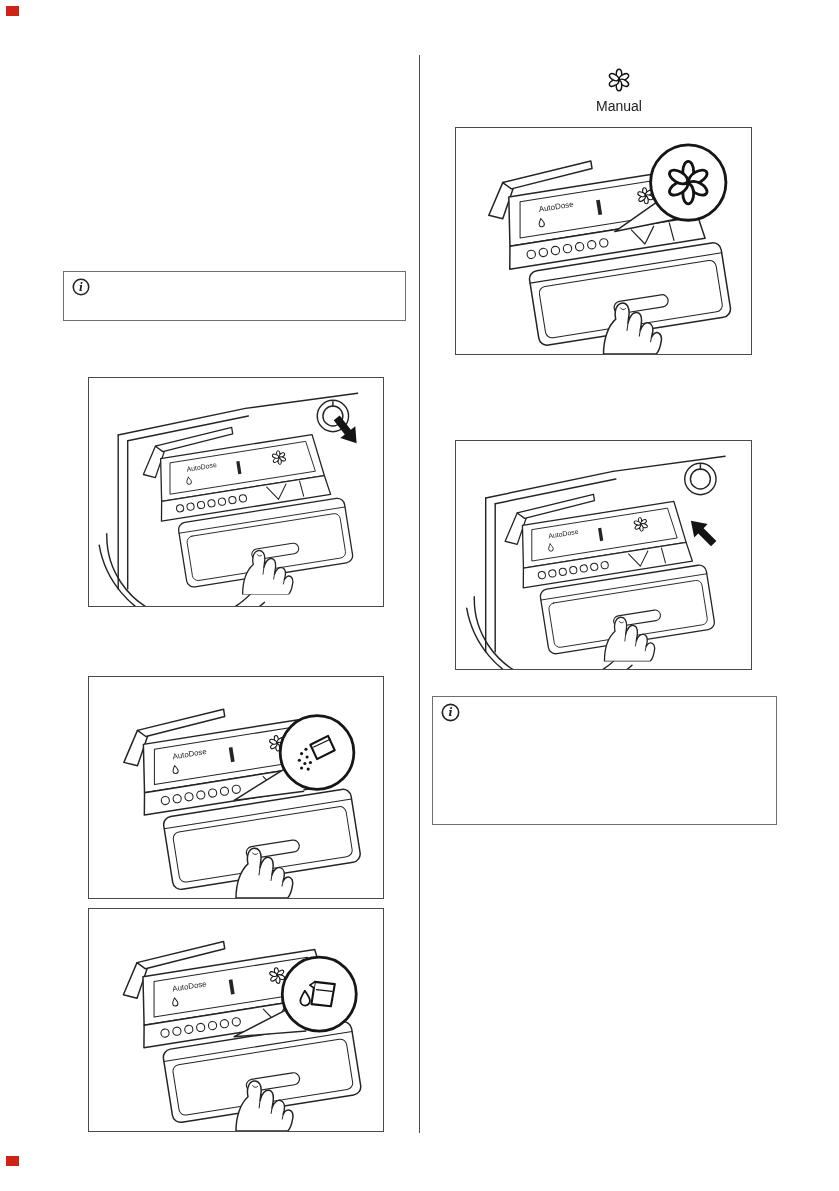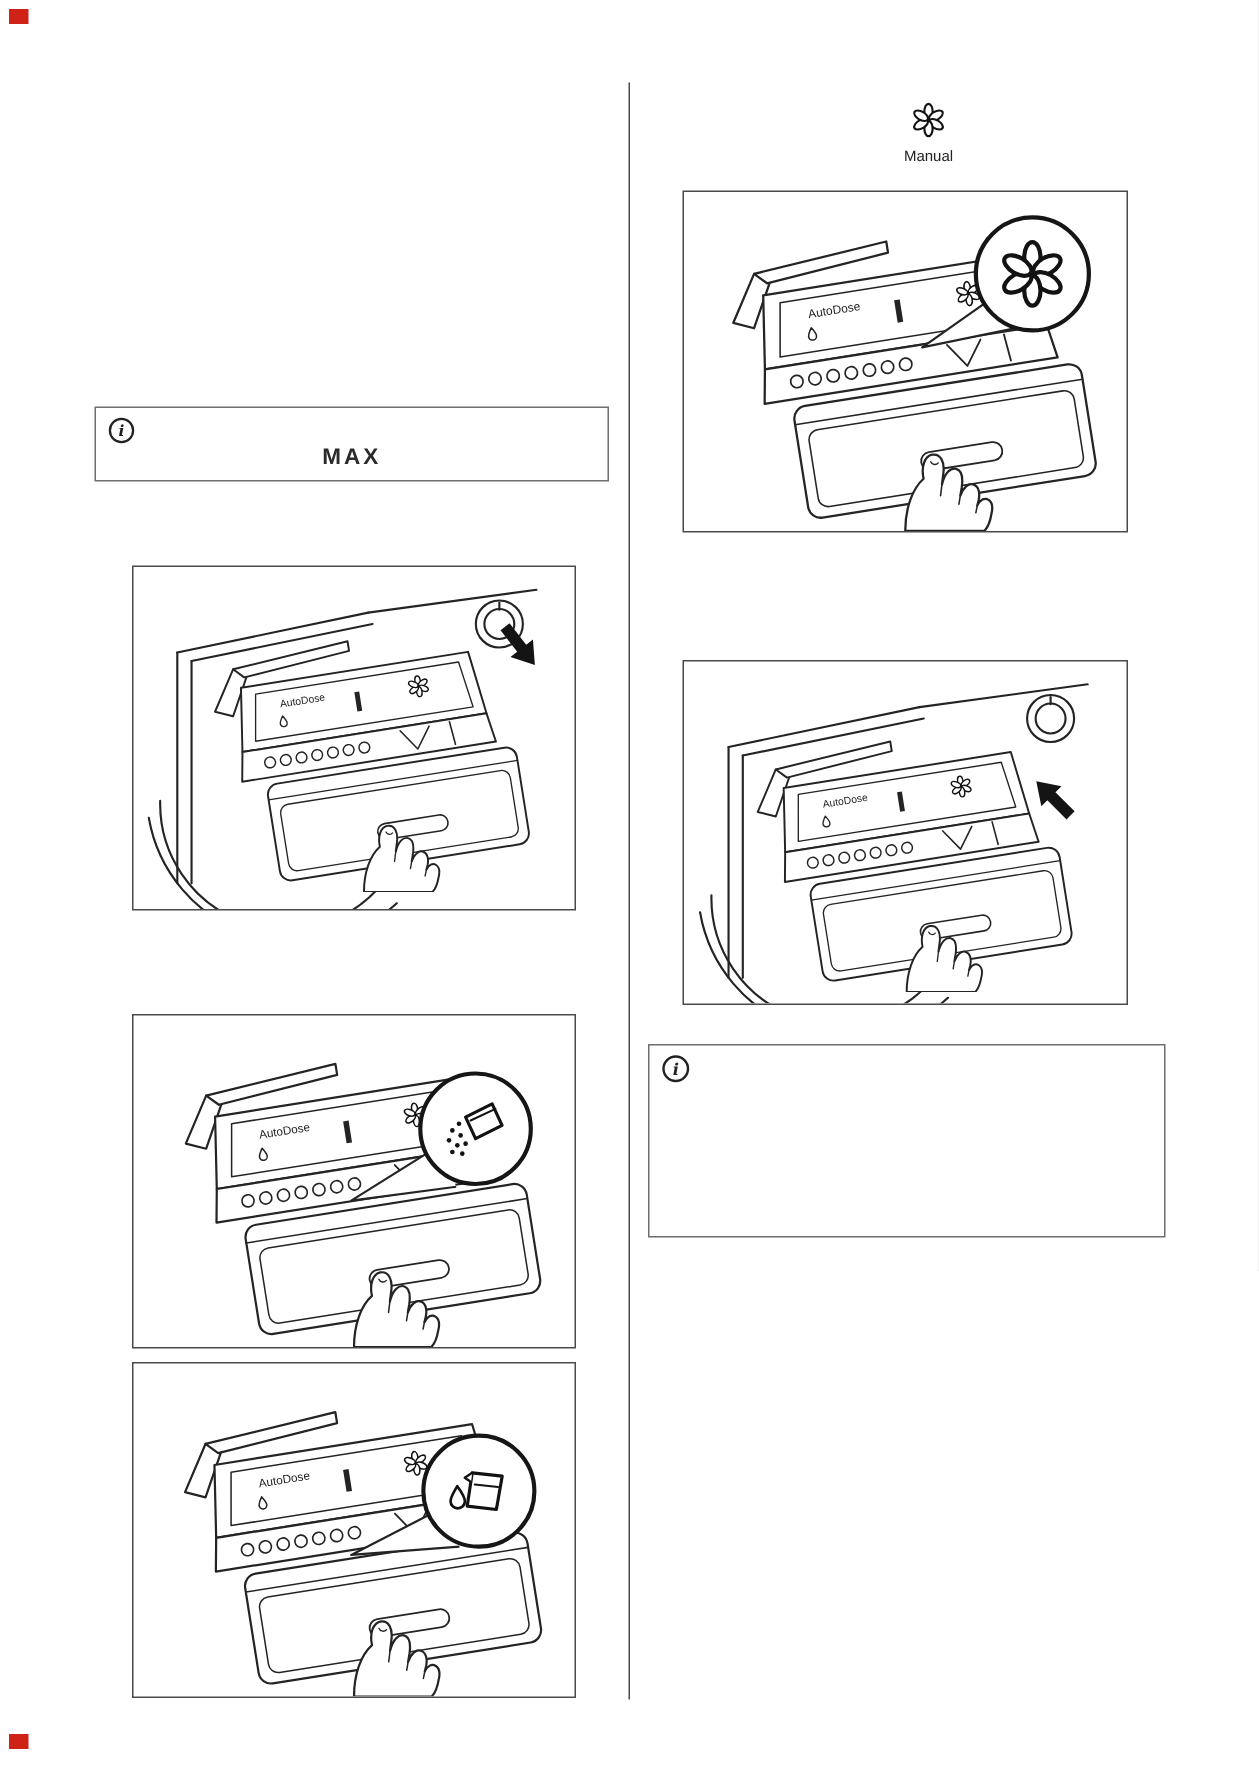--- a/index.html
+++ b/index.html
@@ -17,21 +17,21 @@
   .figbox{position:absolute;border:1px solid #4a4a4a;background:#fff;}
   .figbox svg{display:block;width:100%;height:100%;}
   .infobox{position:absolute;border:1px solid #6f6f6f;background:#fff;}
   .info-icon{position:absolute;top:6px;left:8px;}
   .max-label{
     position:absolute;left:0;top:24px;width:100%;
     text-align:center;font-weight:bold;font-size:15px;letter-spacing:2px;color:#2b2b2b;
   }
   .softener-header{position:absolute;left:594px;top:68px;width:50px;text-align:center;}
   .softener-header svg{display:inline-block;}
-  .manual-label{font-size:10px;color:#222;margin-top:2px;}
+  .manual-label{font-size:14px;color:#222;margin-top:2px;}
   .defs-holder{position:absolute;width:0;height:0;overflow:hidden;}
 </style>
 </head>
 <body>
 
 <div class="page">
 
   <svg class="defs-holder" aria-hidden="true">
     <defs>
 
@@ -137,21 +137,20 @@
   <div class="regmark" style="top:6px"></div>
   <div class="regmark" style="top:1156px"></div>
 
   <div class="divider"></div>
 
   <div class="infobox" style="left:63px;top:271px;width:341px;height:48px">
     <svg class="info-icon" width="18" height="18" viewBox="0 0 20 20">
       <circle cx="10" cy="10" r="8.6" fill="none" stroke="#222" stroke-width="1.7"></circle>
       <text x="10" y="14.2" text-anchor="middle" font-family="DejaVu Serif, serif" font-style="italic" font-weight="bold" font-size="11.5" fill="#222">i</text>
     </svg>
-    <div class="max-label">MAX</div>
   </div>
 
   <div class="figbox" style="left:88px;top:377px;width:294px;height:228px">
     <svg viewBox="0 0 300 240" preserveAspectRatio="xMidYMid meet">
       <use href="#sym-machine"></use>
       <use href="#sym-drawer" x="28" y="22" width="258" height="206"></use>
       <g transform="translate(256,42) rotate(-38)">
         <use href="#arrow-shape"></use>
       </g>
     </svg>

